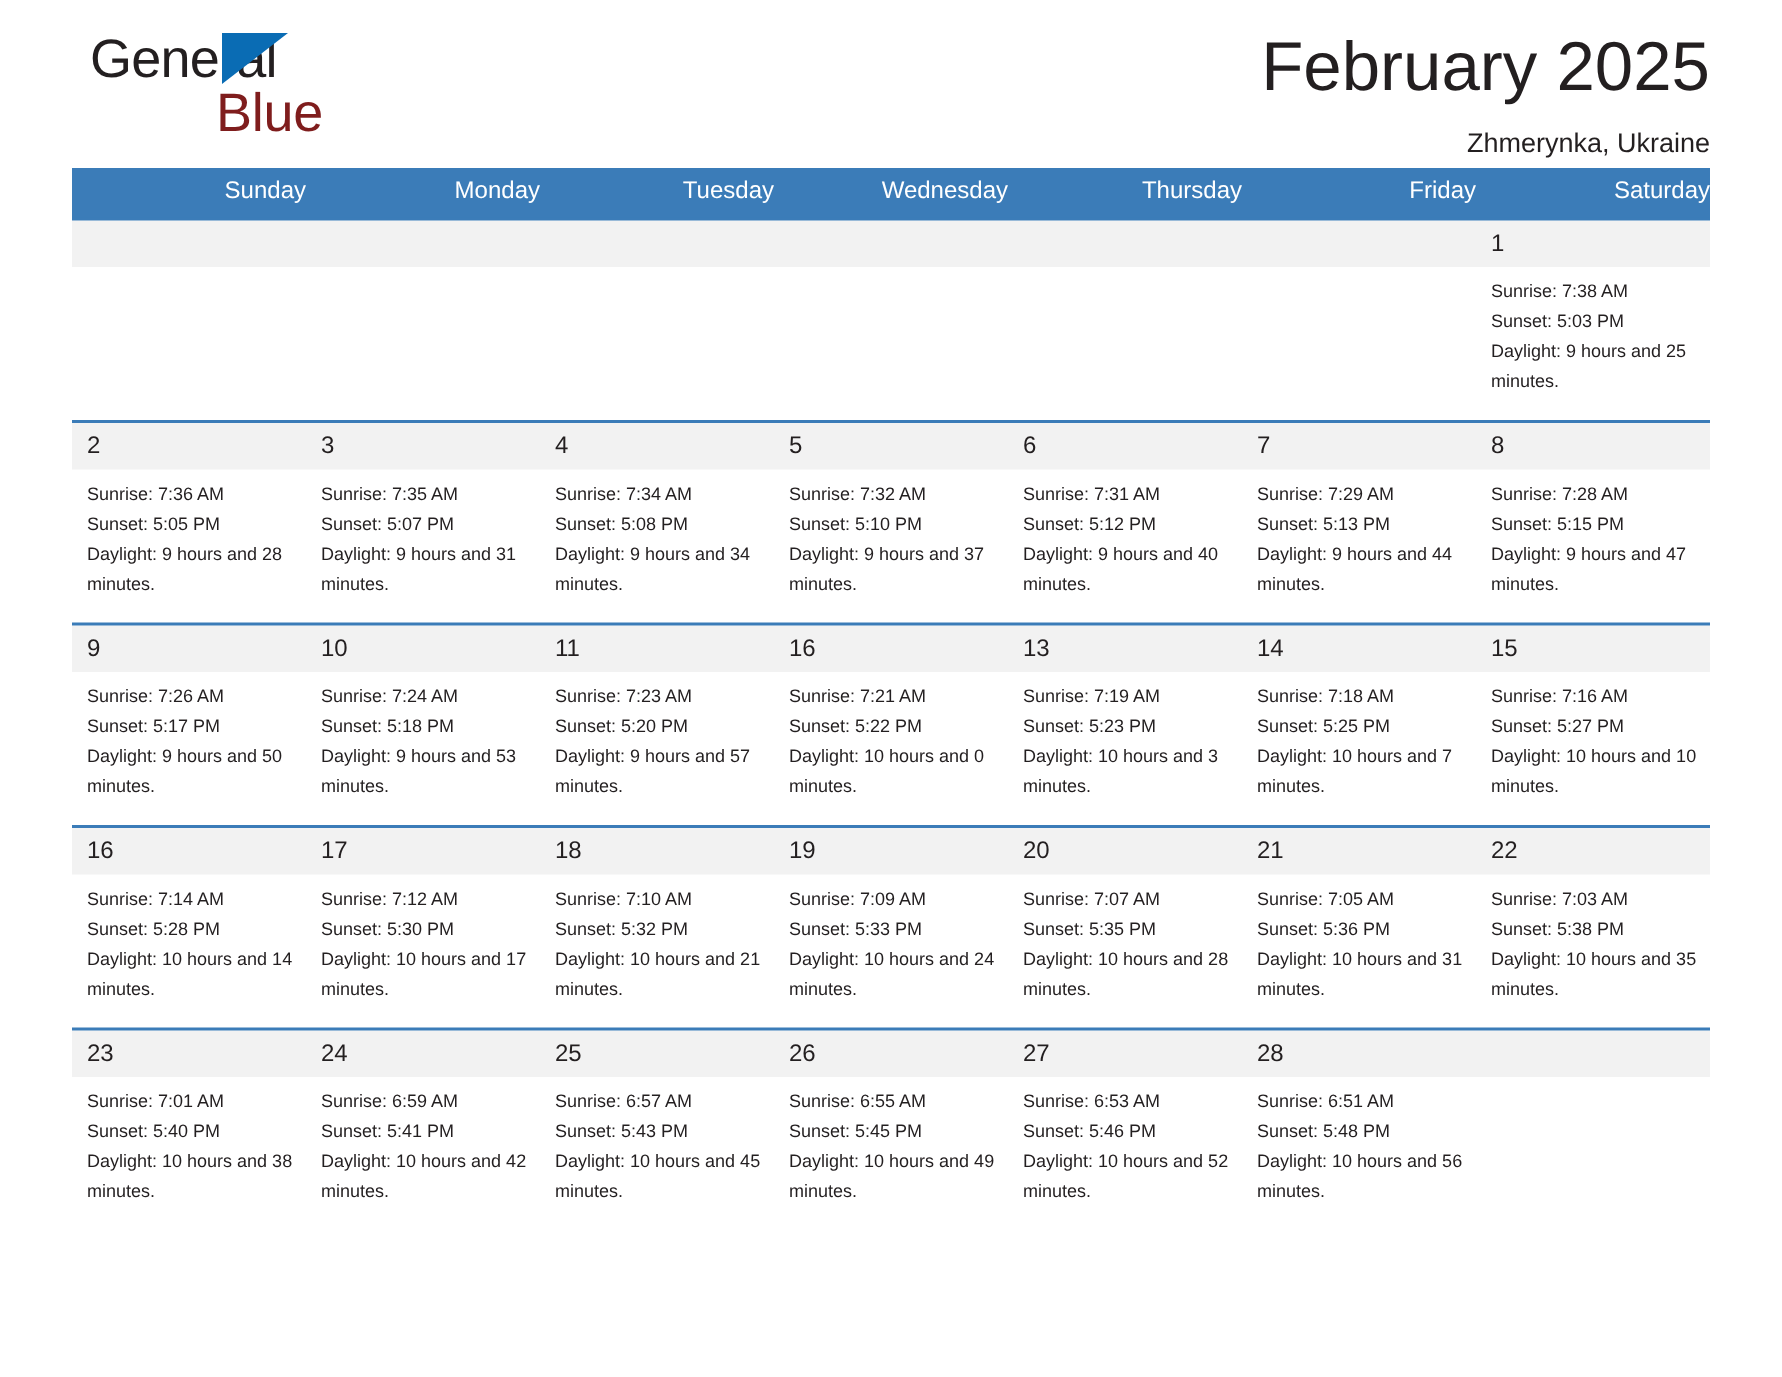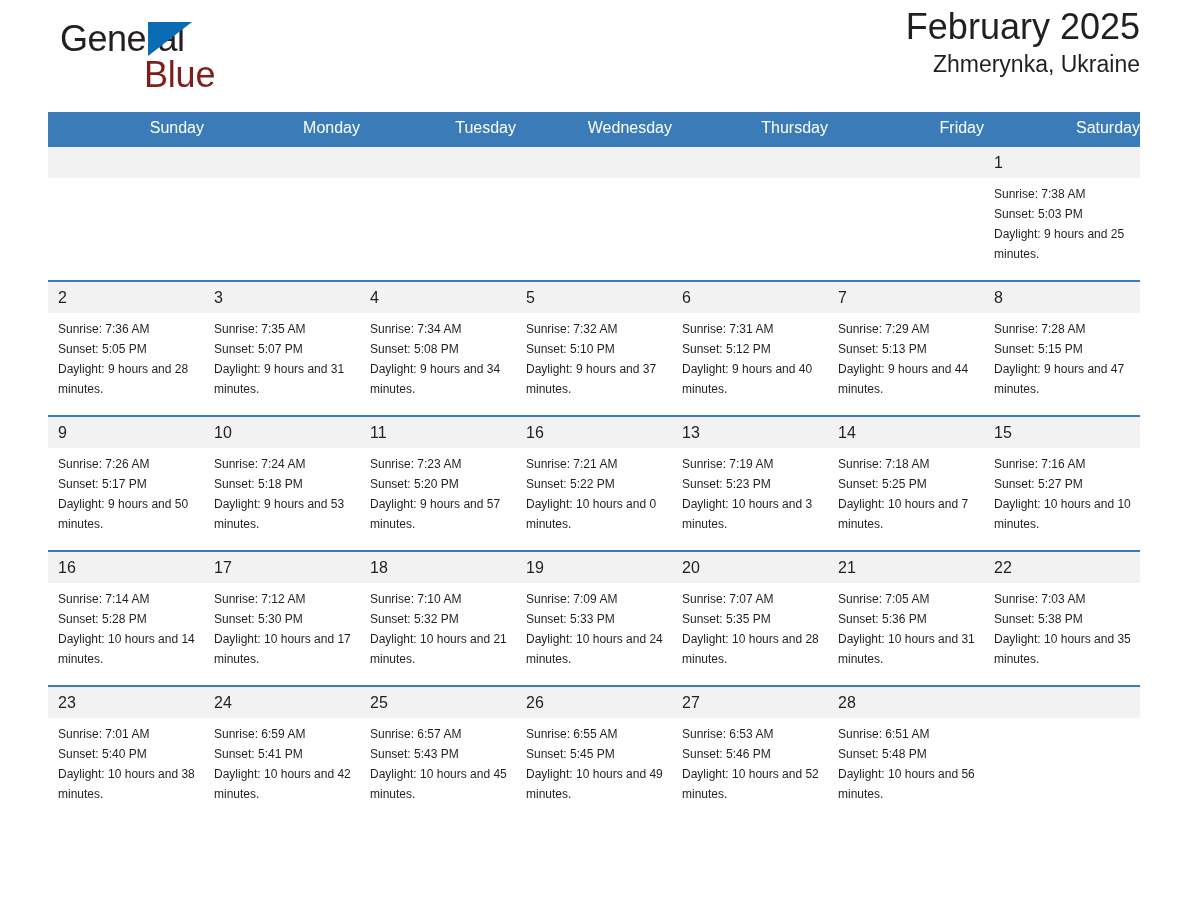--- a/index.html
+++ b/index.html
@@ -61,31 +61,32 @@
     font-size: 36px;
     color: #7f1d1d;
     letter-spacing: -0.2px;
     font-family: "Liberation Sans", sans-serif;
   }
   .title-block {
     text-align: right;
     padding-top: 6px;
   }
   .cal-title {
-    font-size: 36px;
+    font-size: 46px;
     font-weight: normal;
     color: #231f20;
     line-height: 1.15;
     letter-spacing: 0px;
+    margin-top: 12px;
   }
   .cal-subtitle {
-    font-size: 23px;
+    font-size: 18px;
     font-weight: normal;
     color: #231f20;
-    margin-top: 4px;
+    margin-top: 14px;
     line-height: 1.2;
   }
 
   
   .calendar {
     width: 1092px;
     border-collapse: collapse;
     table-layout: fixed;
   }
   .calendar col { width: 156px; }

